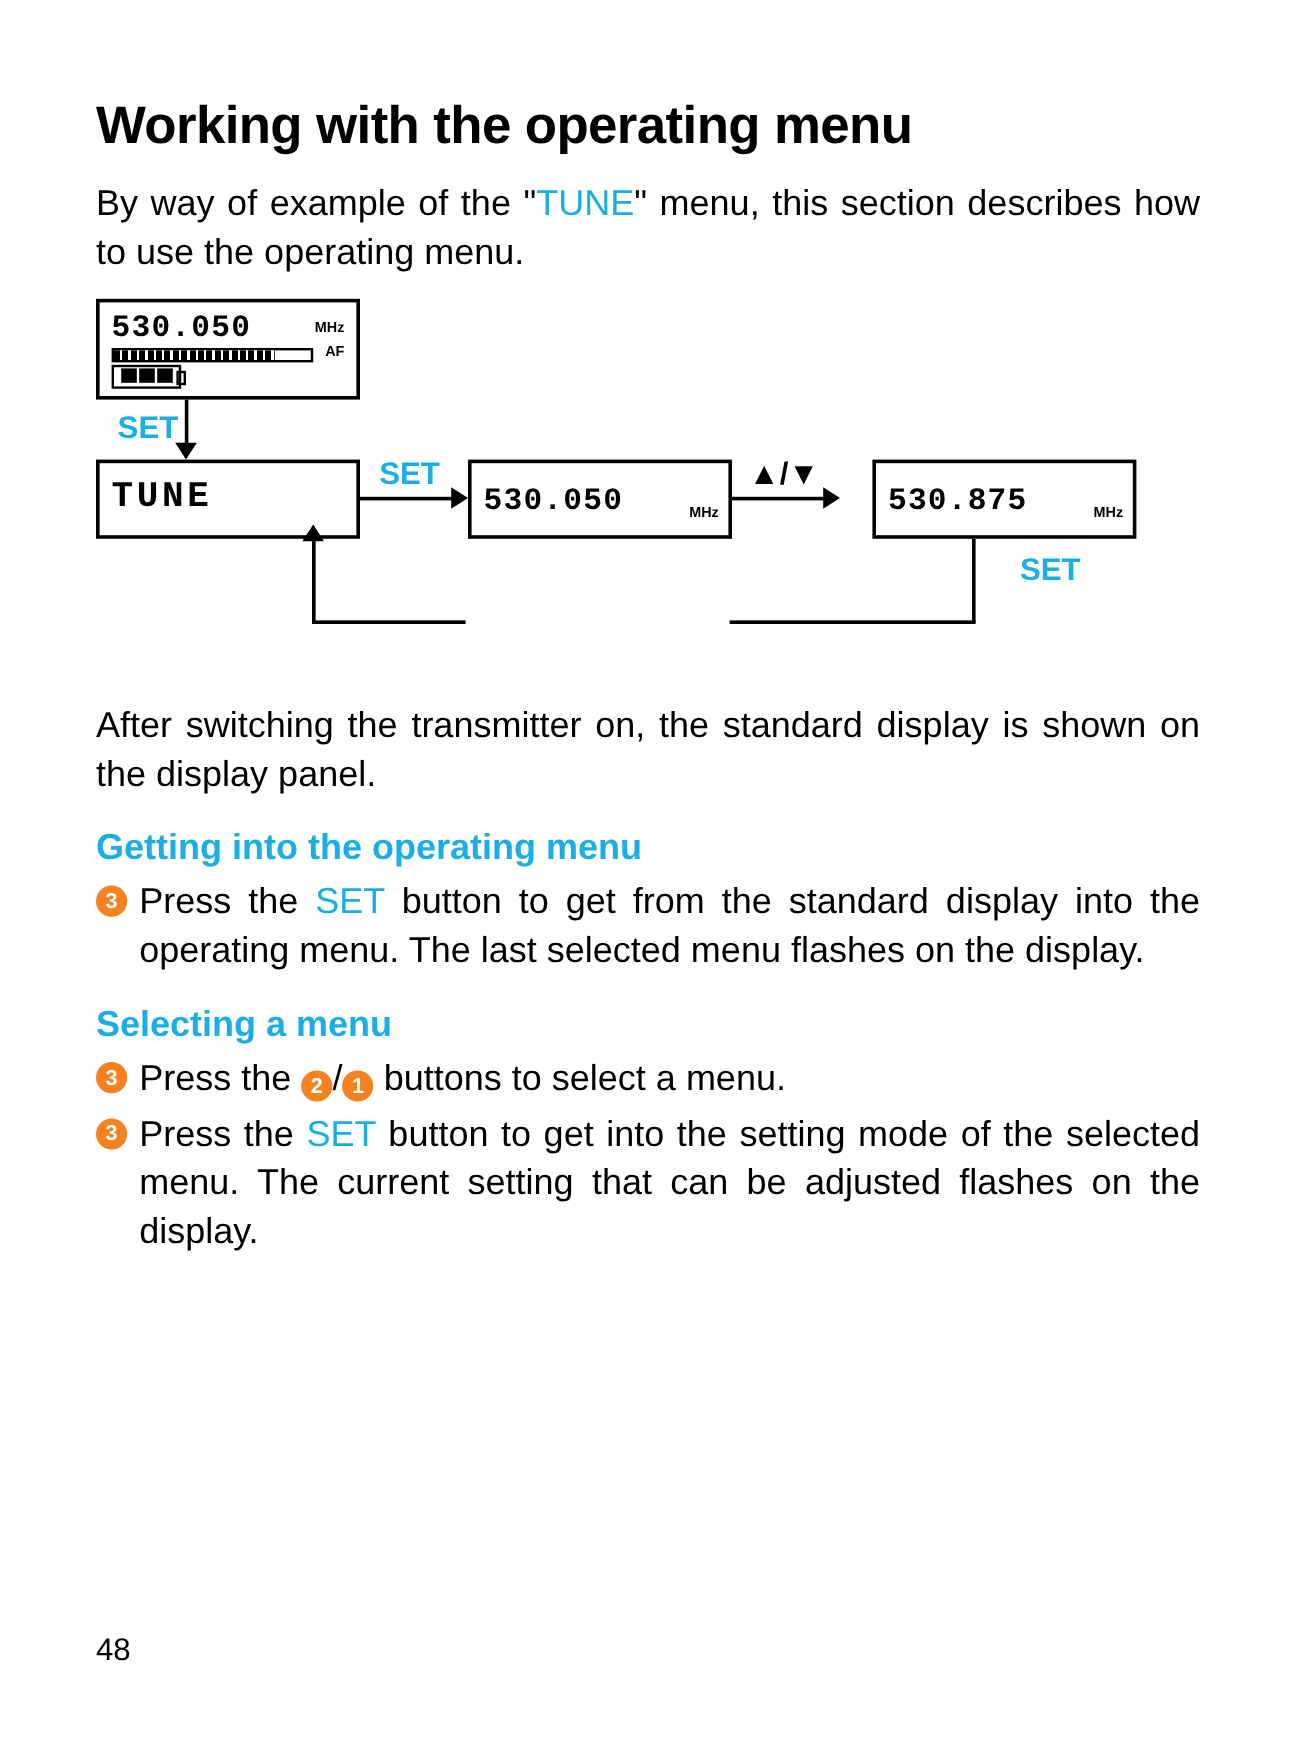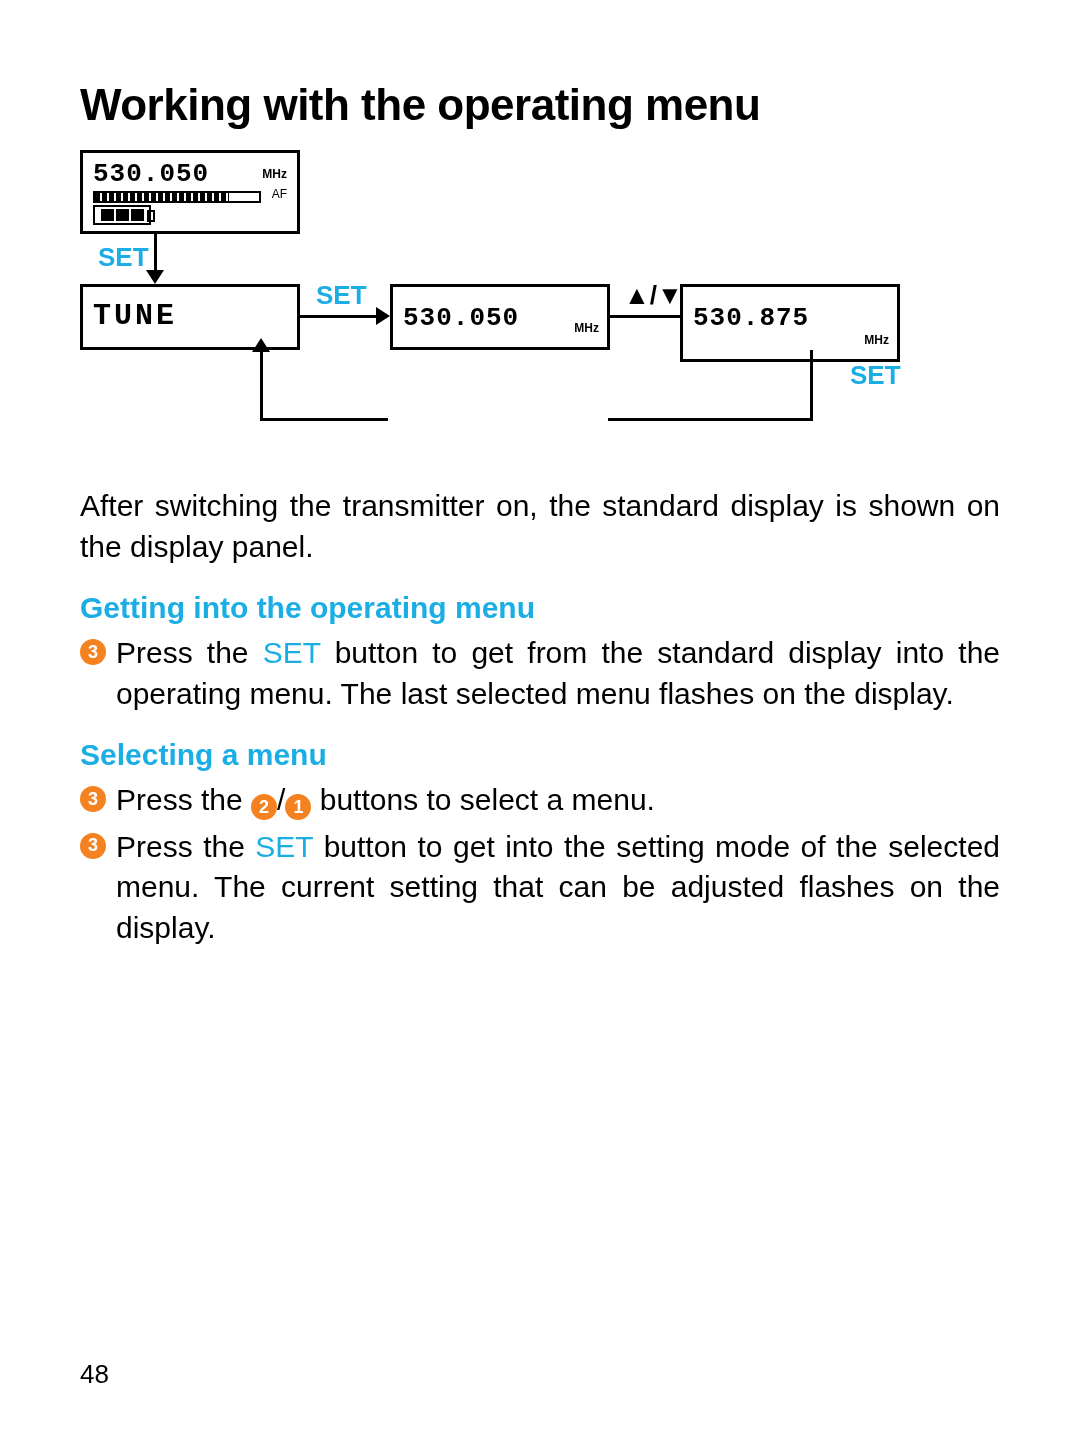--- a/index.html
+++ b/index.html
@@ -140,21 +140,21 @@
     left: 6px; right: 32px; top: 34px;
     height: 8px;
     border: 2px solid #000;
     background: #fff;
   }
   .af-fill {
     position: absolute; left: 0; top: 0; bottom: 0; width: 82%;
     background: repeating-linear-gradient(90deg,#000 0 5px,#fff 5px 7px);
   }
   .af-label {
-    position: absolute; right: 6px; top: 30px; font-size: 12px; font-weight: 400;
+    position: absolute; right: 6px; top: 30px; font-size: 12px; font-weight: 700;
   }
   .batt {
     position: absolute;
     left: 6px; top: 48px;
     width: 54px; height: 16px;
     border: 2px solid #000;
   }
   .batt::after {
     content: ""; position: absolute; right: -6px; top: 3px;
     width: 4px; height: 8px; border: 2px solid #000;
@@ -171,20 +171,23 @@
   .top-unit {
     position: absolute; right: 6px; top: 10px; font-size: 12px; font-weight: 700;
   }
 </style>
 </head>
 <body>
 
 <div class="page">
   <h1 class="title">Working with the operating menu</h1>
 
+  <p class="body justify">
+    <span>By way of example of the "</span><span class="accent">TUNE</span><span>" menu, this section describes how to use the operating menu.</span>
+  </p>
 
   <div class="diagram">
 
     <div class="dbox" style="left:0px; top:0px; width:220px; height:84px;">
       <div class="topbox-inner">
         <span class="lcd top-freq">530.050</span>
         <span class="top-unit">MHz</span>
         <div class="af-bar">
             <div class="af-fill"></div>
           </div>
@@ -209,21 +212,21 @@
 
     <div class="dbox" style="left:310px; top:134px; width:220px; height:66px;">
       <span class="lcd lcd-med" style="position:absolute; left:10px; top:16px;">530.050</span>
       <span class="unit-sm" style="position:absolute; right:8px; bottom:12px;">MHz</span>
     </div>
 
     <div class="hline" style="left:530px; top:165px; width:78px;"></div>
     <div class="arrow-head ar" style="left:606px; top:157px;"></div>
     <span class="label black" style="left:544px; top:130px;">▲/▼</span>
 
-    <div class="dbox" style="left:600px; top:134px; width:220px; height:78px;">
+    <div class="dbox" style="left:647px; top:134px; width:220px; height:66px;">
       <span class="lcd lcd-med" style="position:absolute; left:10px; top:16px;">530.875</span>
       <span class="unit-sm" style="position:absolute; right:8px; bottom:12px;">MHz</span>
     </div>
 
     <span class="label" style="left:770px; top:210px;">SET</span>
     <div class="vline" style="left:730px; top:200px; height:70px;"></div>
 
 
     <div class="hline" style="left:528px; top:268px; width:205px;"></div>
 

